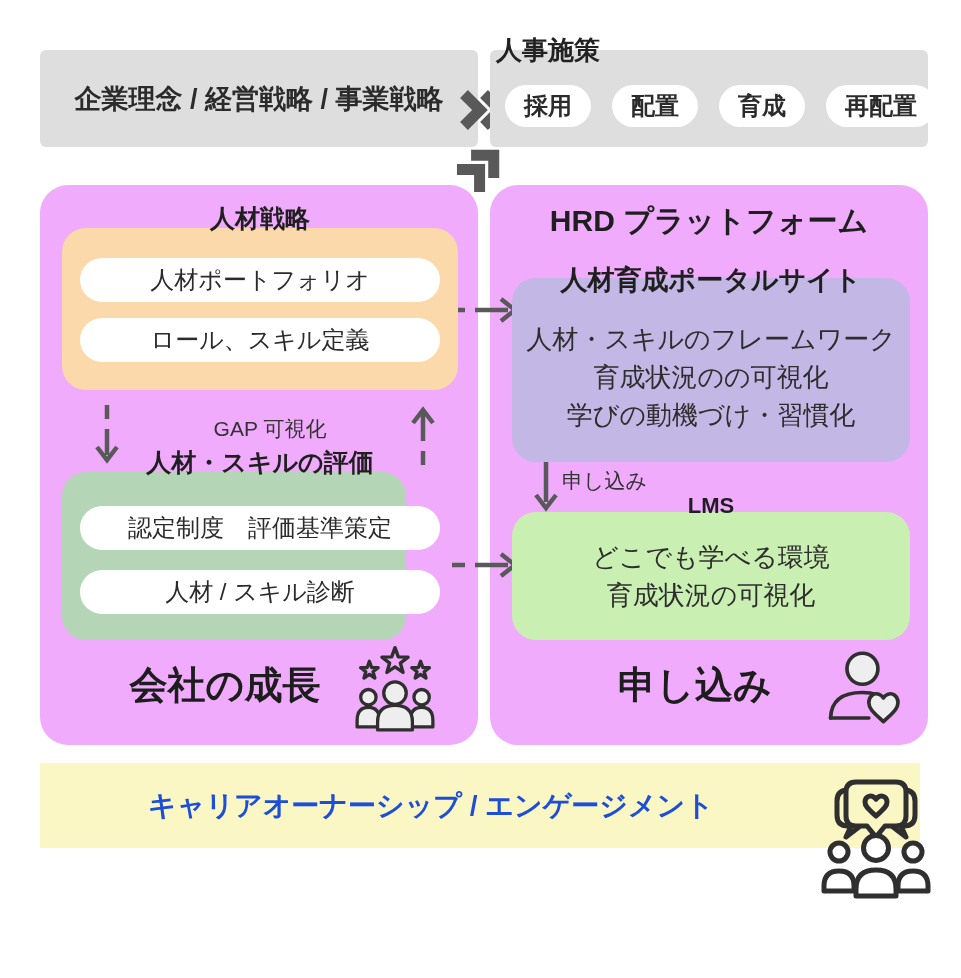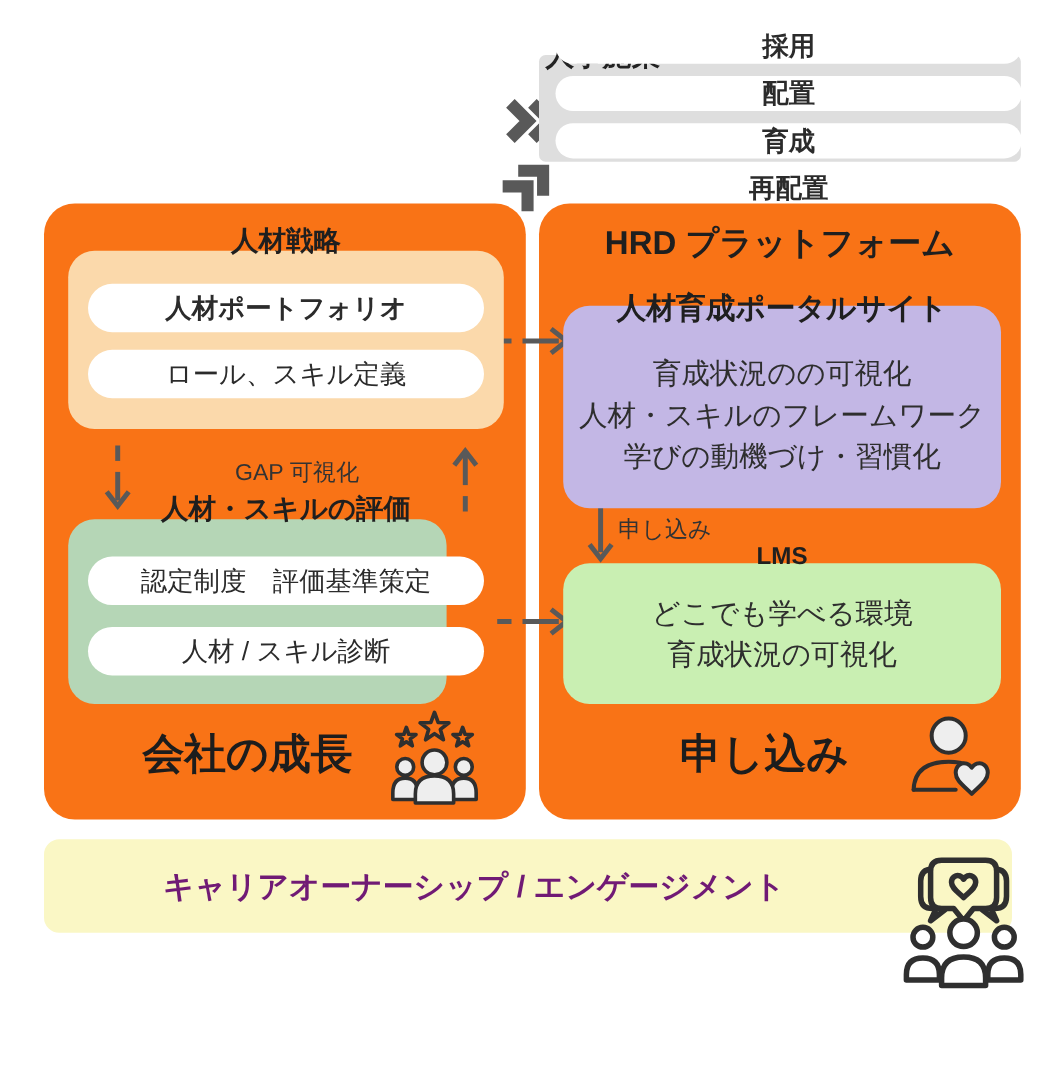--- a/index.html
+++ b/index.html
@@ -6,47 +6,50 @@
   .canvas{
     position:relative;width:961px;height:978px;background:#ffffff;overflow:hidden;
     font-family:"Liberation Sans","DejaVu Sans",sans-serif;color:#2d2d2d;
   }
   .abs{position:absolute;}
   
   .topbar{background:#dedede;border-radius:6px;display:flex;align-items:center;justify-content:center;}
   .topbar-left{left:40px;top:50px;width:438px;height:97px;font-size:27px;font-weight:700;color:#2b2b2b;}
   .topbar-right{left:490px;top:50px;width:438px;height:97px;}
   .hr-title{left:496px;top:33px;font-size:26px;font-weight:700;color:#222;}
-  .pill-row{left:505px;top:85px;width:424px;height:42px;display:flex;gap:11px;justify-content:center;flex-direction:column;}
+  .pill-row{left:505px;top:85px;width:424px;height:42px;display:flex;gap:21px;}
   .pill{background:#ffffff;border-radius:21px;height:42px;display:flex;align-items:center;justify-content:center;
         padding:0 19px;font-size:24px;font-weight:600;color:#2b2b2b;white-space:nowrap;}
   
-  .panel{background:#f97316;border-radius:28px;}
+  .panel{background:#f0abfc;border-radius:28px;}
   .panel-left{left:40px;top:185px;width:438px;height:560px;}
   .panel-right{left:490px;top:185px;width:438px;height:560px;}
   .box-title{text-align:center;font-weight:700;color:#1f1f1f;z-index:3;}
   .subbox{border-radius:24px;z-index:1;}
   .wpill{position:absolute;left:18px;width:360px;height:44px;background:#ffffff;border-radius:22px;
          display:flex;align-items:center;justify-content:center;font-size:24px;font-weight:500;color:#2b2b2b;white-space:nowrap;}
   .body-lines{text-align:center;font-size:26px;line-height:38px;color:#2e2e2e;}
   .growth-label{font-size:38px;font-weight:800;color:#1d1d1d;text-align:center;white-space:nowrap;}
   .small-label{font-size:21px;color:#333;}
   
   .career-bar{left:40px;top:763px;width:880px;height:85px;background:#faf7c5;display:flex;align-items:center;justify-content:center;
-              font-size:28px;font-weight:700;color:#701a75;padding-right:98px;box-sizing:border-box;border-radius:14px;}
+              font-size:28px;font-weight:700;color:#1d4ed8;padding-right:98px;box-sizing:border-box;}
   .caption{left:0;top:868px;width:961px;text-align:center;font-size:33px;font-weight:700;color:#2b2b2b;letter-spacing:0.5px;}
   .icon-svg{display:block;}
   .rot-ne{transform:rotate(-45deg);}
   svg{overflow:visible;}
 </style>
 </head>
 <body>
 
 <div class="canvas">
 
+  <div class="abs topbar topbar-left">
+    <span>企業理念 / 経営戦略 / 事業戦略</span>
+  </div>
 
   <svg class="abs icon-svg" style="left:459px;top:90px;" width="46" height="40" viewBox="0 0 46 40">
     <polyline points="5,4 21,20 5,36" fill="none" stroke="#595959" stroke-width="11"></polyline>
     <polyline points="25,4 41,20 25,36" fill="none" stroke="#595959" stroke-width="11"></polyline>
   </svg>
 
   <div class="abs topbar topbar-right"></div>
   <div class="abs hr-title">人事施策</div>
   <div class="abs pill-row">
     <div class="pill">採用</div>
@@ -58,21 +61,21 @@
   <svg class="abs icon-svg rot-ne" style="left:458px;top:148px;" width="46" height="40" viewBox="0 0 46 40">
     <polyline points="5,4 21,20 5,36" fill="none" stroke="#595959" stroke-width="11"></polyline>
     <polyline points="25,4 41,20 25,36" fill="none" stroke="#595959" stroke-width="11"></polyline>
   </svg>
 
   <div class="abs panel panel-left">
 
     <div class="abs box-title" style="left:22px;top:17px;width:396px;font-size:25px;">人材戦略</div>
 
     <div class="abs subbox" style="left:22px;top:43px;width:396px;height:162px;background:#fbd9ab;">
-      <div class="wpill" style="top:30px;font-weight:bold;">人材ポートフォリオ</div>
+      <div class="wpill" style="top:30px;">人材ポートフォリオ</div>
       <div class="wpill" style="top:90px;">ロール、スキル定義</div>
     </div>
 
     <svg class="abs icon-svg" style="left:53px;top:218px;" width="28" height="64" viewBox="0 0 28 64">
       <path d="M14,2 v14" stroke="#595959" stroke-width="4.5" fill="none"></path>
       <path d="M14,26 v26" stroke="#595959" stroke-width="4.5" fill="none"></path>
       <polyline points="4,44 14,57 24,44" fill="none" stroke="#595959" stroke-width="4.5"></polyline>
     </svg>
     <div class="abs small-label" style="left:120px;top:230px;width:220px;text-align:center;">GAP 可視化</div>
     <svg class="abs icon-svg" style="left:369px;top:218px;" width="28" height="64" viewBox="0 0 28 64">
@@ -106,22 +109,22 @@
   </div>
 
   <div class="abs panel panel-right">
 
     <div class="abs box-title" style="left:0;top:16px;width:438px;font-size:30px;">HRD プラットフォーム</div>
 
     <div class="abs box-title" style="left:22px;top:77px;width:398px;font-size:27px;">人材育成ポータルサイト</div>
 
     <div class="abs subbox" style="left:22px;top:93px;width:398px;height:184px;background:#c3b7e5;">
       <div class="body-lines" style="padding-top:42px;">
+        <div>人材・スキルのフレームワーク</div>
         <div>育成状況のの可視化</div>
-        <div>人材・スキルのフレームワーク</div>
         <div>学びの動機づけ・習慣化</div>
       </div>
     </div>
 
     <svg class="abs icon-svg" style="left:43px;top:273px;" width="26" height="56" viewBox="0 0 26 56">
       <path d="M13,0 v44" stroke="#595959" stroke-width="4.5" fill="none"></path>
       <polyline points="3,37 13,50 23,37" fill="none" stroke="#595959" stroke-width="4.5"></polyline>
     </svg>
     <div class="abs small-label" style="left:72px;top:282px;">申し込み</div>
 

